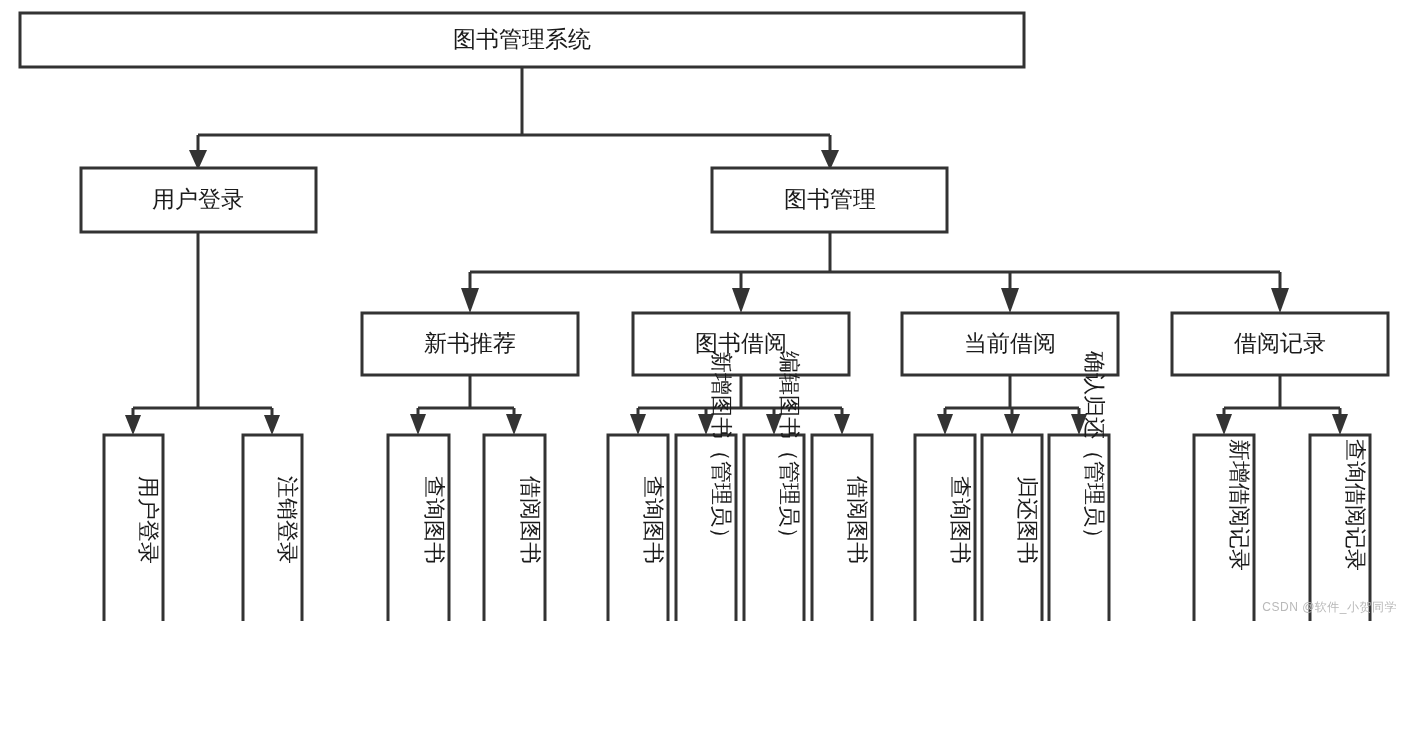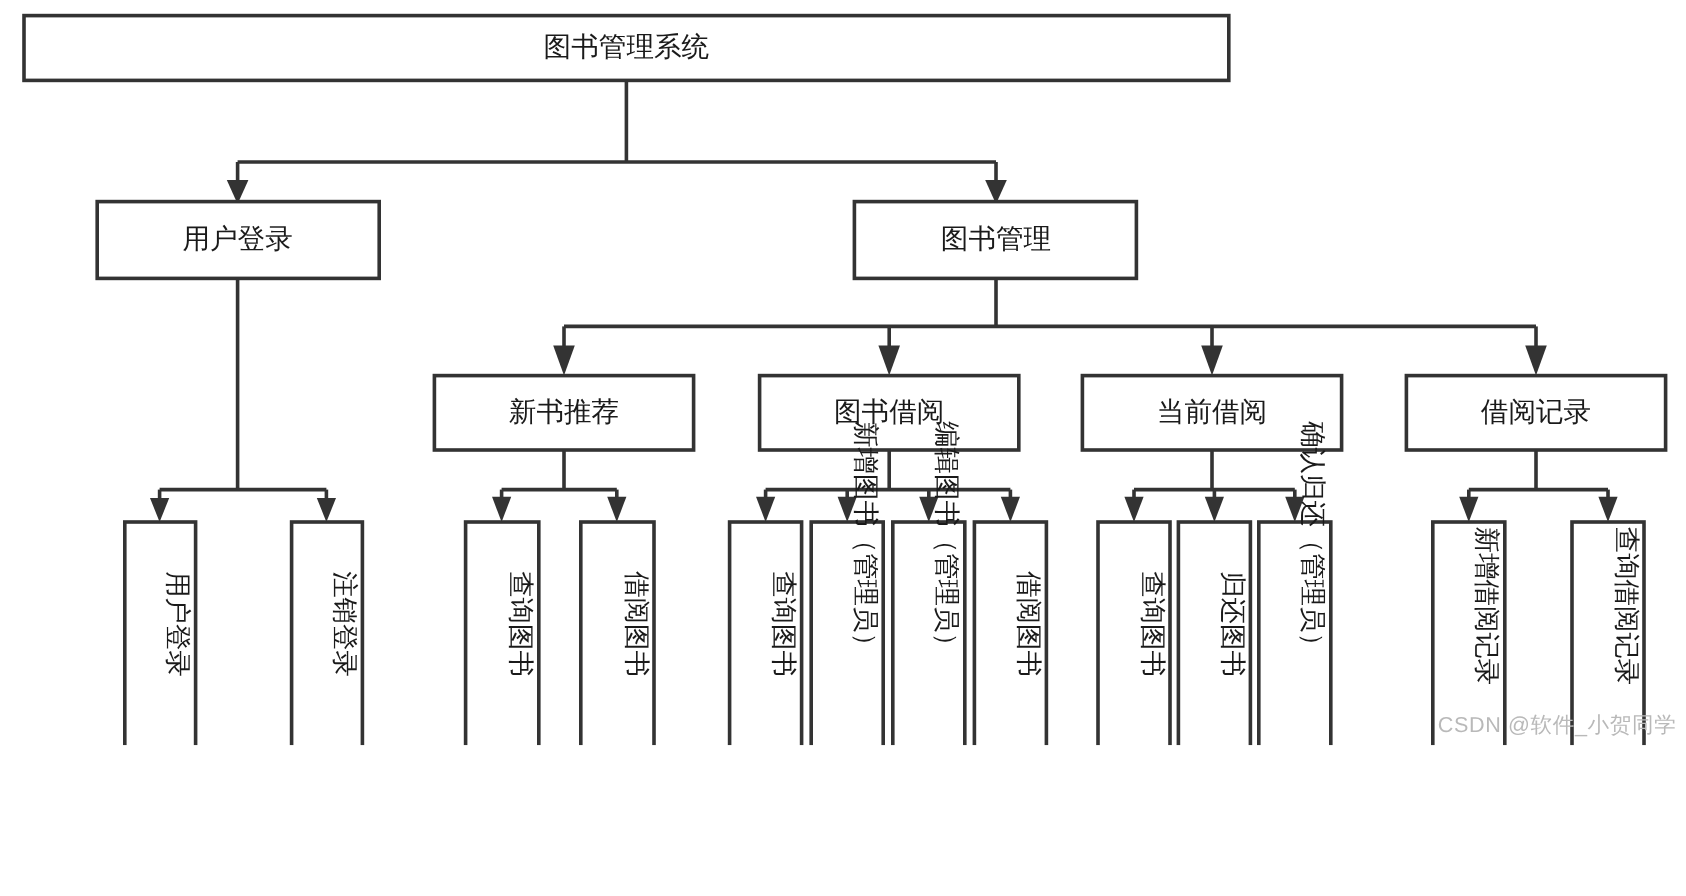--- a/index.html
+++ b/index.html
@@ -50,21 +50,21 @@
   }
   .arrow-head {
     fill: #333333;
     stroke: none;
   }
   .watermark {
     position: absolute;
     right: 8px;
     bottom: 5px;
     color: #b9b9b9;
-    font-size: 18px;
+    font-size: 12px;
     font-family: "Liberation Sans", "DejaVu Sans", sans-serif;
     white-space: nowrap;
     letter-spacing: 0.5px;
   }
 </style>
 </head>
 <body>
 
 <div id="diagram-root">
 

